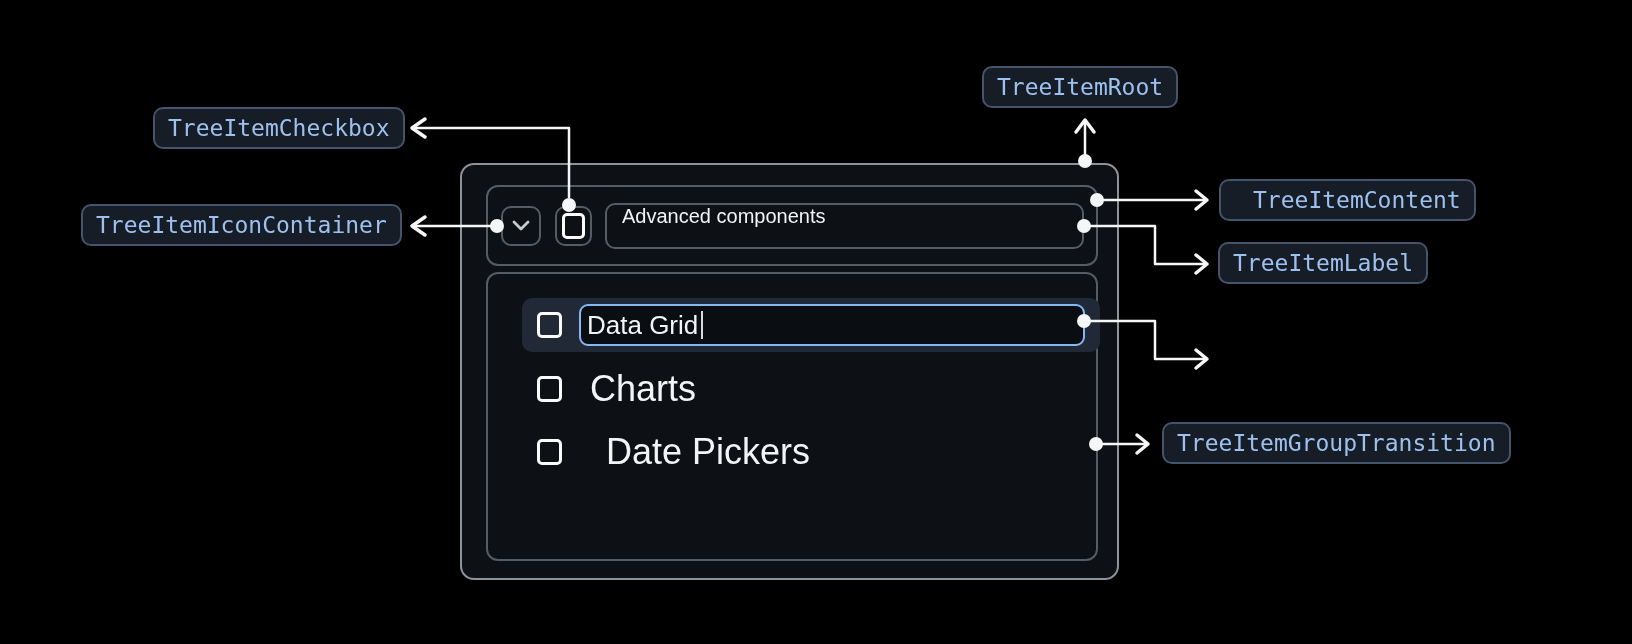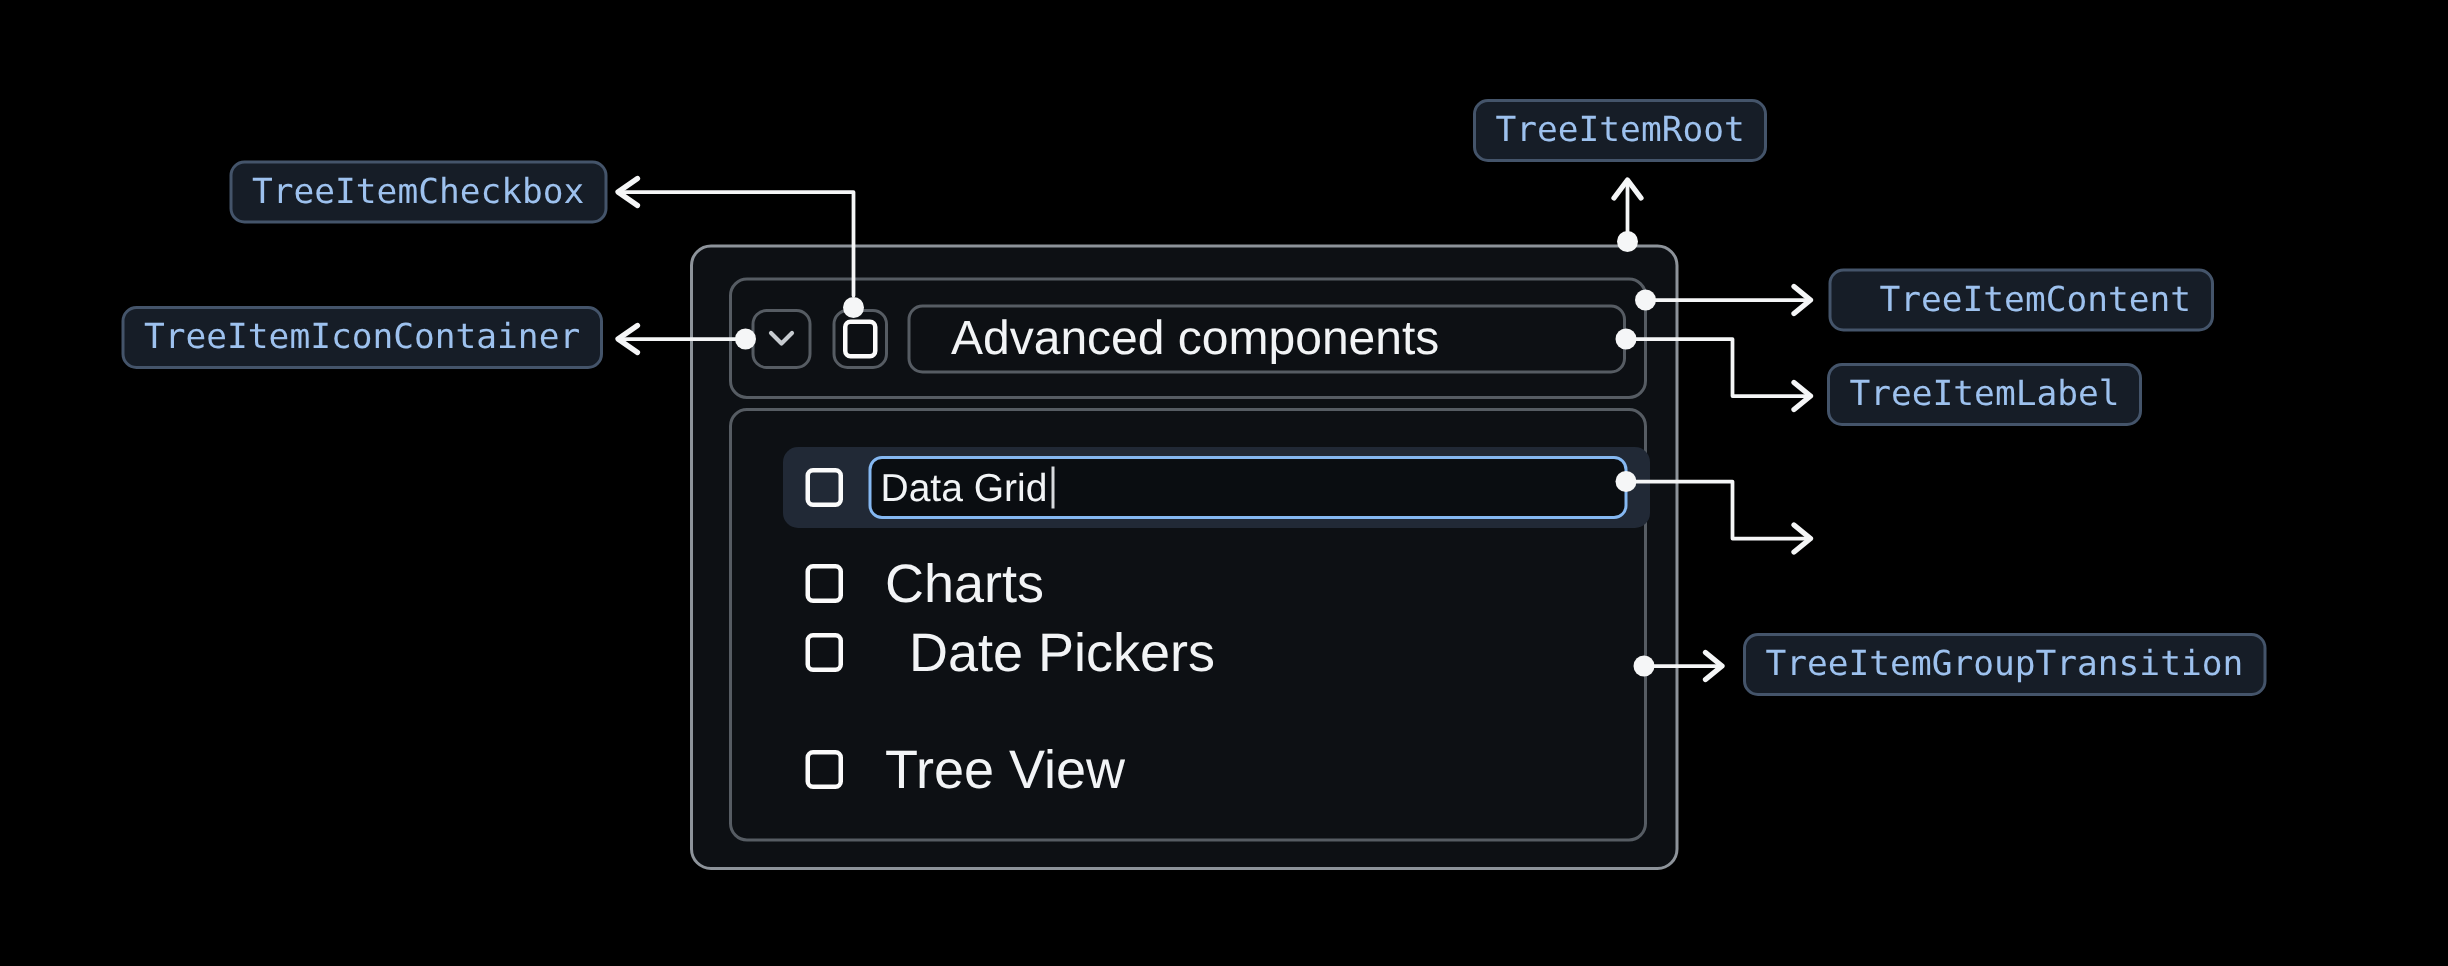--- a/index.html
+++ b/index.html
@@ -27,22 +27,22 @@
            display:flex;align-items:center;padding-left:13px;}
   .icon-btn{width:40px;height:40px;box-sizing:border-box;border:2px solid var(--inner-border);
             border-radius:10px;display:flex;align-items:center;justify-content:center;flex:0 0 auto;}
   .cb-wrap{width:37px;height:40px;box-sizing:border-box;border:2px solid var(--inner-border);
            border-radius:10px;margin-left:14px;display:flex;align-items:center;justify-content:center;flex:0 0 auto;}
   .cb{display:inline-block;box-sizing:border-box;border:3px solid #fbfbfb;border-radius:5px;background:transparent;}
   .cb.header-cb{width:23px;height:26px;}
   .cb.row-cb{width:25px;height:26px;flex:0 0 auto;}
   .label-box{flex:1;height:46px;box-sizing:border-box;border:2px solid var(--inner-border);
              border-radius:10px;margin-left:13px;margin-right:12px;
-             display:flex;align-items:center;padding-left:27px;
-             font-size:32px;color:var(--text-primary);white-space:nowrap;}
+             display:flex;padding-left:15px;
+             font-size:20px;color:var(--text-primary);white-space:nowrap;}
   .group{position:absolute;left:24px;top:107px;width:612px;height:289px;box-sizing:border-box;
          border:2px solid var(--inner-border);border-radius:12px;}
   .row{position:absolute;display:flex;align-items:center;}
   .row.editing{left:34px;top:24px;width:578px;height:54px;background:var(--selected-row-background);
                border-radius:10px;padding-left:15px;box-sizing:border-box;}
   .row.plain{left:49px;height:26px;gap:28px;font-size:26px;}
   .label-input{margin-left:17px;width:506px;height:42px;box-sizing:border-box;background:#0a0d11;
                border:2px solid var(--input-focus-border);border-radius:9px;
                display:flex;align-items:center;padding-left:6px;font-size:26px;white-space:nowrap;}
   .caret{display:inline-block;width:2px;height:28px;background:#d7dade;margin-left:3px;}
@@ -96,29 +96,25 @@
           <span>Data Grid</span>
           <span class="caret"></span>
         </div>
       </div>
 
       <div class="row plain" style="top:102px;">
         <span class="cb row-cb"></span>
         <span class="row-label">Charts</span>
       </div>
 
-      <div class="row plain" style="top:148px;gap:44px;">
+      <div class="row plain" style="top:165px;gap:44px;">
         <span class="cb row-cb"></span>
         <span class="row-label">Date Pickers</span>
       </div>
 
-      <div class="row plain" style="top:226px;">
-        <span class="cb row-cb"></span>
-        <span class="row-label">Tree View</span>
-      </div>
 
     </div>
   </div>
 
   <svg class="overlay" width="1632" height="644" viewBox="0 0 1632 644">
     <g>
       <path class="shaft" d="M413 128 H569 V197"></path>
       <path class="wing" d="M425 119 L412 128 L425 137"></path>
       <circle class="dot" cx="569" cy="205" r="7"></circle>
     </g>

